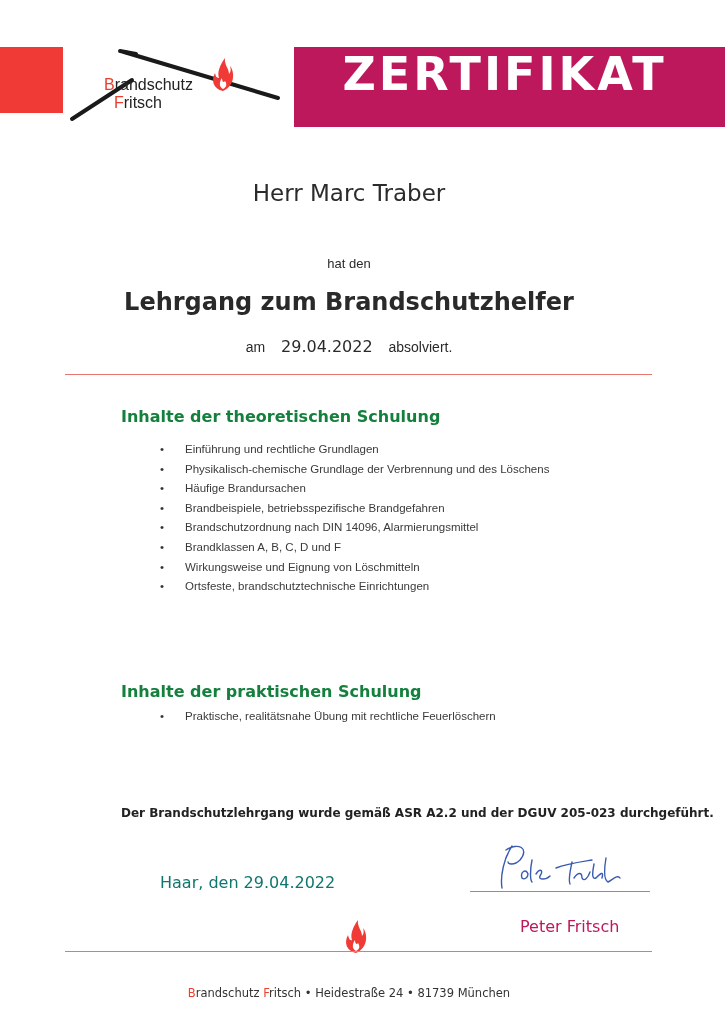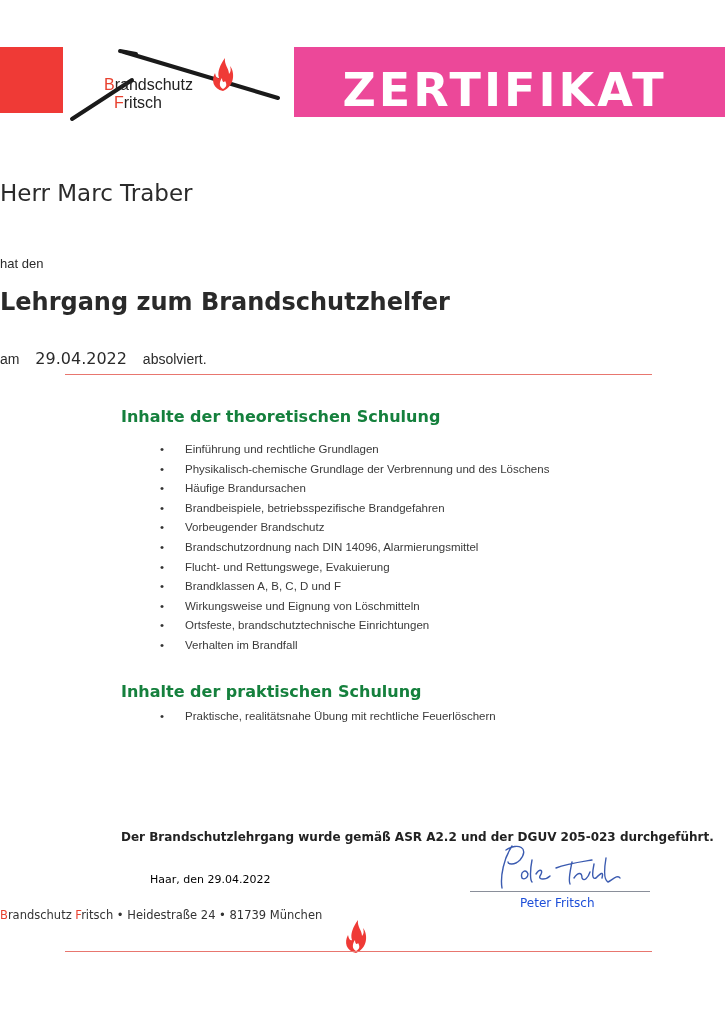--- a/index.html
+++ b/index.html
@@ -1,41 +1,41 @@
 <!DOCTYPE html>
 <html><head>
 <meta charset="utf-8">
 <style>
   html,body{margin:0;padding:0;}
   body{width:725px;height:1024px;background:#fff;position:relative;overflow:hidden;font-family:"Liberation Sans",sans-serif;color:#2a2a2a;}
   .abs{position:absolute;}
   .red-block-left{left:0;top:47px;width:63px;height:66px;background:#ef3a36;}
-  .red-banner{left:294px;top:47px;width:431px;height:70px;background:#ec4899;display:flex;align-items:flex-end;justify-content:center;}
+  .red-banner{left:294px;top:47px;width:431px;height:80px;background:#be185d;display:flex;align-items:flex-start;justify-content:center;}
   .banner-text{color:#fff;font-family:"DejaVu Sans",sans-serif;font-weight:bold;font-size:46px;letter-spacing:3px;margin-left:-10px;}
   .logo{left:68px;top:46px;width:222px;height:80px;}
   .logo-text{position:absolute;left:36px;top:30px;font-size:16px;line-height:18px;color:#222;font-family:"Liberation Sans",sans-serif;}
   .logo-text .l2{padding-left:10px;}
   .hl{color:#e8412f;}
-  .center{left:0;width:698px;}
+  .center{left:0;width:698px;text-align:center;}
   .name{top:180px;font-size:23px;font-family:"DejaVu Sans",sans-serif;font-weight:normal;color:#2b2b2b;}
   .hatden{top:256px;font-size:13px;}
   .course{top:288px;font-size:24px;font-weight:bold;font-family:"DejaVu Sans",sans-serif;color:#2a2a2a;}
-  .dateline{top:349px;font-size:14px;}
+  .dateline{top:337px;font-size:14px;}
   .dateline .d{font-size:16px;font-family:"DejaVu Sans",sans-serif;margin:0 12px;}
   .rule{height:1px;background:#e8766f;}
   .section-title{left:121px;font-size:16px;font-weight:bold;font-family:"DejaVu Sans",sans-serif;color:#15803d;}
   ul.items{position:absolute;left:160px;margin:0;padding:0;list-style:none;}
   ul.items li{font-size:11.5px;line-height:19.6px;color:#3a3a3a;position:relative;padding-left:25px;}
   ul.items li::before{content:"•";position:absolute;left:0;top:0;color:#333;}
-  .statement{left:121px;top:830px;font-size:12px;font-weight:bold;font-family:"DejaVu Sans",sans-serif;color:#222;}
-  .place-date{left:150px;top:873px;font-size:11px;font-family:"DejaVu Sans",sans-serif;color:#000000;}
+  .statement{left:121px;top:806px;font-size:12px;font-weight:bold;font-family:"DejaVu Sans",sans-serif;color:#222;}
+  .place-date{left:160px;top:873px;font-size:16px;font-family:"DejaVu Sans",sans-serif;color:#0f766e;}
   .sig{left:470px;top:838px;width:185px;height:56px;}
   .sig-line{left:470px;top:891px;width:180px;height:1px;background:#8a8f9a;}
-  .signer{left:520px;top:896px;font-size:12px;font-family:"DejaVu Sans",sans-serif;color:#1d4ed8;}
-  .footer{top:908px;font-size:11.5px;font-family:"DejaVu Sans",sans-serif;color:#333;}
+  .signer{left:520px;top:917px;font-size:16px;font-family:"DejaVu Sans",sans-serif;color:#be185d;}
+  .footer{top:986px;font-size:11.5px;font-family:"DejaVu Sans",sans-serif;color:#333;}
   .flame-footer{left:343px;top:918px;width:26px;height:36px;}
 </style>
 </head>
 <body>
 
 <div class="abs red-block-left"></div>
 
 <div class="abs logo">
   <svg width="222" height="80" viewBox="0 0 222 80" style="position:absolute;left:0;top:0;">
     <line x1="4" y1="25" x2="64" y2="-14" stroke="#1a1a1a" stroke-width="4" stroke-linecap="round" transform="translate(0,48)"></line>
@@ -66,27 +66,24 @@
 </div>
 
 <div class="abs rule" style="left:65px;top:374px;width:587px;"></div>
 
 <div class="abs section-title" style="top:407px;">Inhalte der theoretischen Schulung</div>
 <ul class="items" style="top:431px;margin-top:9px;">
   <li>Einführung und rechtliche Grundlagen</li>
   <li>Physikalisch-chemische Grundlage der Verbrennung und des Löschens</li>
   <li>Häufige Brandursachen</li>
   <li>Brandbeispiele, betriebsspezifische Brandgefahren</li>
-  <li>Vorbeugender Brandschutz</li>
   <li>Brandschutzordnung nach DIN 14096, Alarmierungsmittel</li>
-  <li>Flucht- und Rettungswege, Evakuierung</li>
   <li>Brandklassen A, B, C, D und F</li>
   <li>Wirkungsweise und Eignung von Löschmitteln</li>
   <li>Ortsfeste, brandschutztechnische Einrichtungen</li>
-  <li>Verhalten im Brandfall</li>
 </ul>
 
 <div class="abs section-title" style="top:682px;">Inhalte der praktischen Schulung</div>
 <ul class="items" style="top:707px;">
   <li>Praktische, realitätsnahe Übung mit rechtliche Feuerlöschern</li>
 </ul>
 
 <div class="abs statement">Der Brandschutzlehrgang wurde gemäß ASR A2.2 und der DGUV 205-023 durchgeführt.</div>
 
 <div class="abs place-date">Haar, den 29.04.2022</div>

